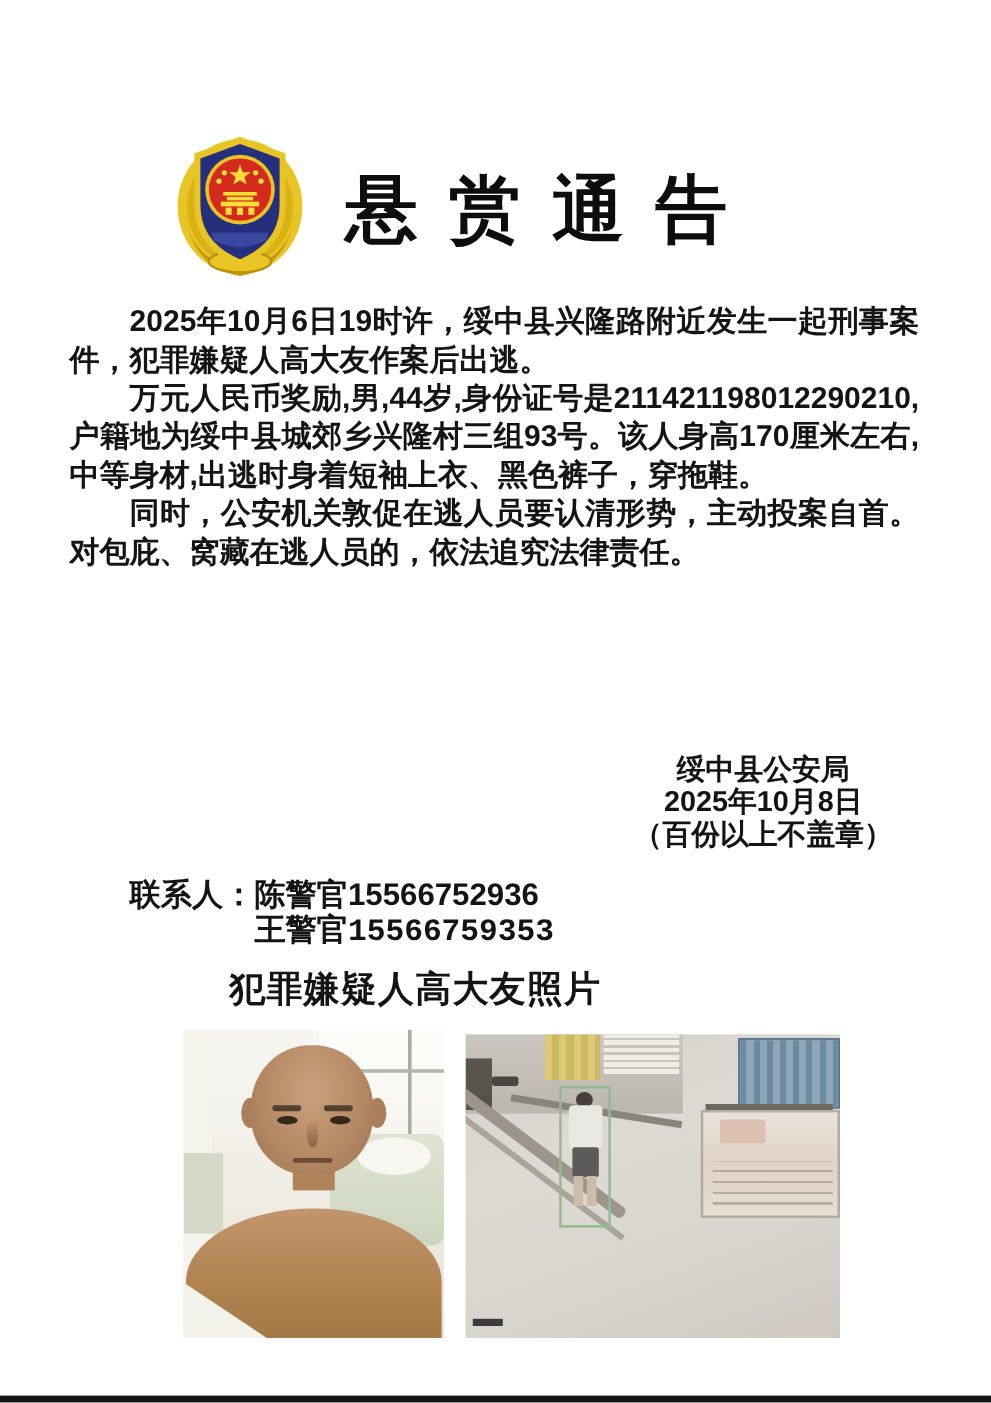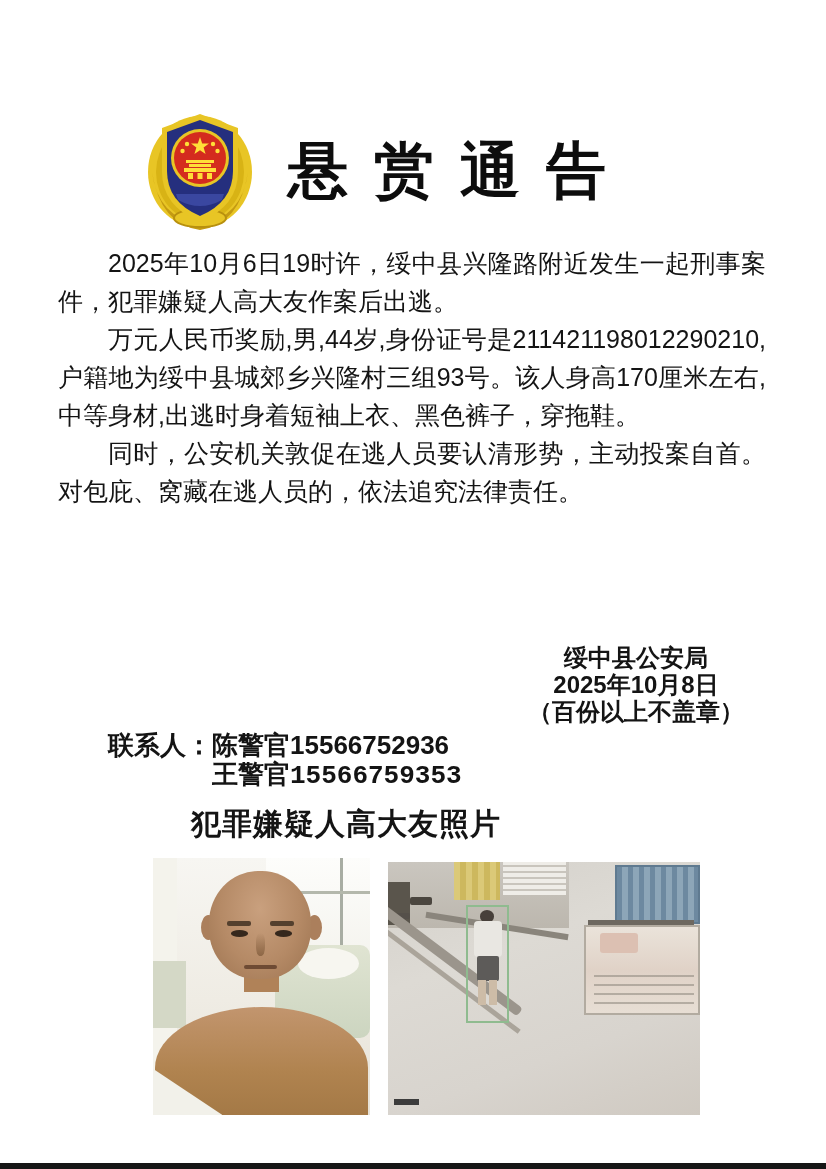--- a/index.html
+++ b/index.html
@@ -4,33 +4,33 @@
 <style>
   html,body{margin:0;padding:0;background:#ffffff;}
   .page{
     position:relative;width:826px;height:1169px;background:#ffffff;overflow:hidden;
     font-family:"Liberation Sans","DejaVu Sans",sans-serif;color:#141414;
   }
   
   .emblem{position:absolute;left:146px;top:106px;width:108px;height:126px;}
   .doc-title{
     position:absolute;left:288px;top:140px;height:70px;
-    font-family:Liberation Mono, monospace;
+    font-family:Liberation Serif, serif;
     font-size:60px;font-weight:700;letter-spacing:26px;line-height:70px;
     color:#0d0d0d;white-space:nowrap;
   }
   
   .notice-body{
-    position:absolute;left:58px;top:244px;width:708px;
-    font-size:25px;line-height:38px;font-weight:400;text-align:justify;
+    position:absolute;left:58px;top:252px;width:708px;
+    font-size:25px;line-height:32px;font-weight:700;text-align:justify;
   }
   .notice-body p{margin:0;text-indent:2em;}
   
   .signature{
-    position:absolute;right:82px;top:644px;text-align:center;
+    position:absolute;right:82px;top:628px;text-align:center;
     font-size:24px;line-height:27px;font-weight:700;
   }
   
   .contacts{
     position:absolute;left:108px;top:730px;
     font-size:26px;line-height:31px;font-weight:700;
   }
   .contacts .line2{margin-left:104px;font-family:Liberation Mono, monospace;}
   
   .photo-caption{

